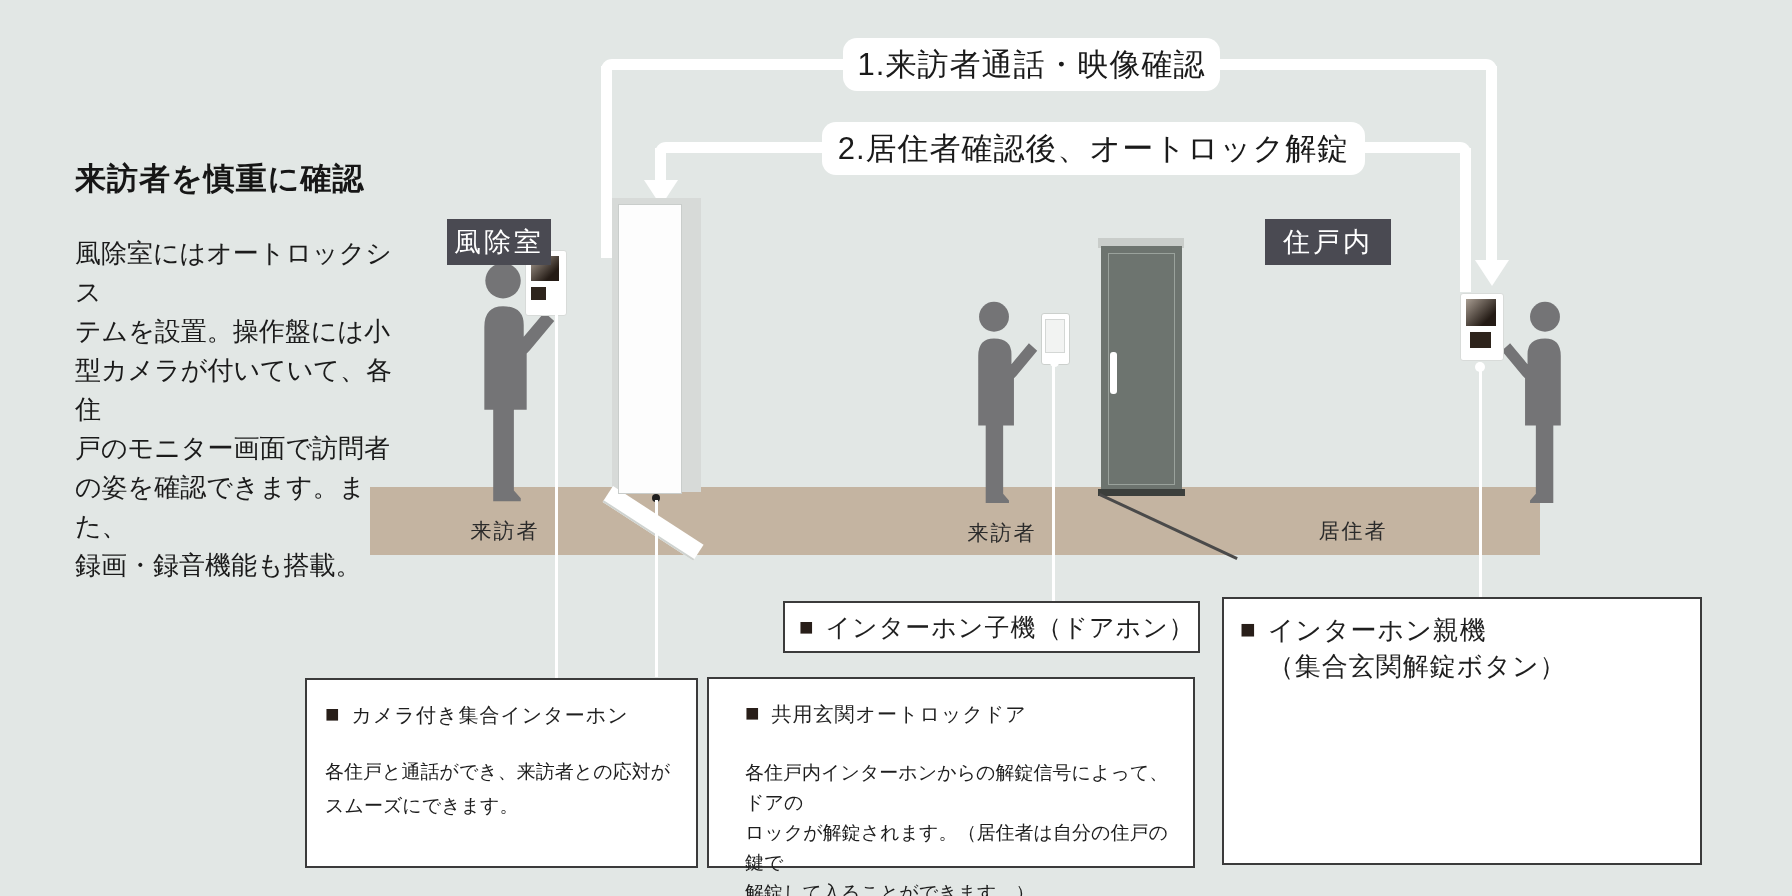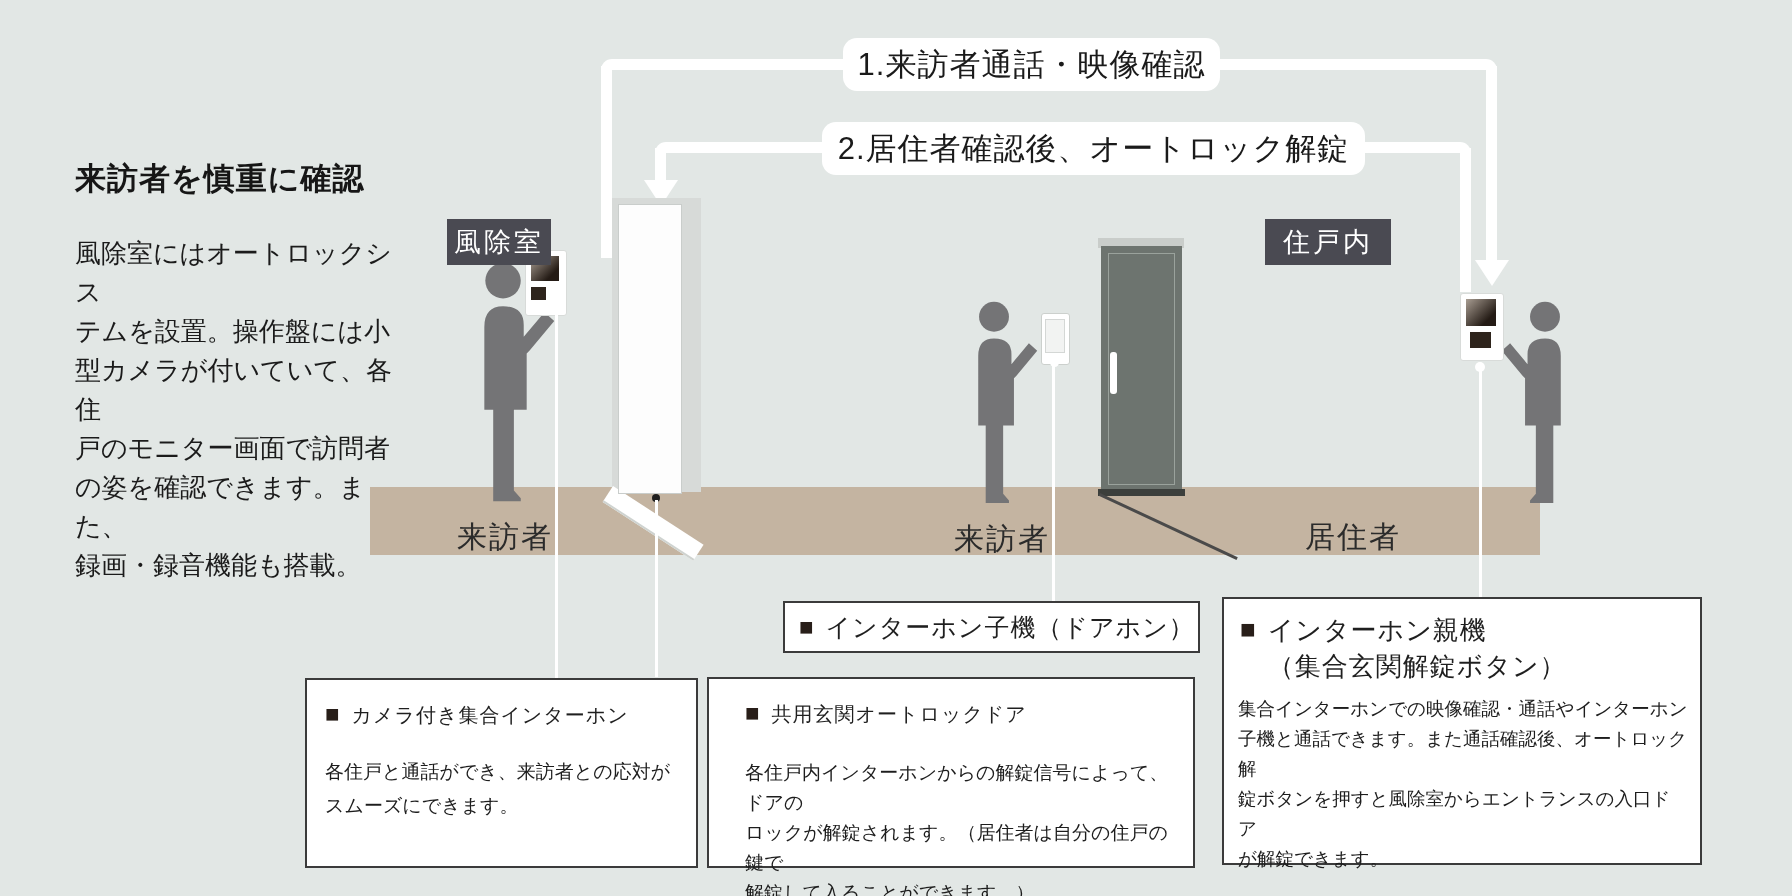--- a/index.html
+++ b/index.html
@@ -30,21 +30,21 @@
   .c4h{left:1355px;top:142px;width:116px;height:11px;border-top-right-radius:14px;}
   .c4v{left:1460px;top:148px;width:11px;height:144px;}
   
   .area-label{background:#4a4a52;color:#fff;height:46px;line-height:46px;text-align:center;
               font-size:27px;letter-spacing:3px;}
   .al1{left:447px;top:219px;width:104px;}
   .al2{left:878px;top:219px;width:163px;}
   .al3{left:1265px;top:219px;width:126px;}
   
   .floor{left:370px;top:487px;width:1170px;height:68px;background:#c4b4a1;}
-  .actor-label{font-size:30px;color:#2b2b2b;text-align:center;letter-spacing:2px;}
+  .actor-label{font-size:21px;color:#2b2b2b;text-align:center;letter-spacing:2px;}
   .an1{left:450px;top:517px;width:110px;}
   .an2{left:947px;top:519px;width:110px;}
   .an3{left:1298px;top:517px;width:110px;}
   
   .d1frame{left:612px;top:198px;width:89px;height:294px;background:#d7dad8;}
   .d1panel{left:618px;top:204px;width:62px;height:288px;background:#fdfdfd;border:1px solid #c9cdcb;}
   .d1sweep{left:613px;top:486px;width:108px;height:17px;background:#fff;border-bottom:2px solid #cfd3d0;
            transform:rotate(33deg);transform-origin:left top;}
   .d1knob{left:652px;top:494px;width:8px;height:8px;border-radius:50%;background:#1f1f1f;}
   
@@ -200,19 +200,15 @@
 ロックが解錠されます。（居住者は自分の住戸の鍵で
 解錠して入ることができます。）</div>
   </div>
 
   <div class="abs cbox box3">
     <div class="chead-row">
       <span class="bullet">■</span>
       <span class="chead">インターホン親機
 （集合玄関解錠ボタン）</span>
     </div>
-    <div class="cbody">集合インターホンでの映像確認・通話やインターホン
-子機と通話できます。また通話確認後、オートロック解
-錠ボタンを押すと風除室からエントランスの入口ドア
-が解錠できます。</div>
   </div>
 
 </div>
 
 </body></html>

